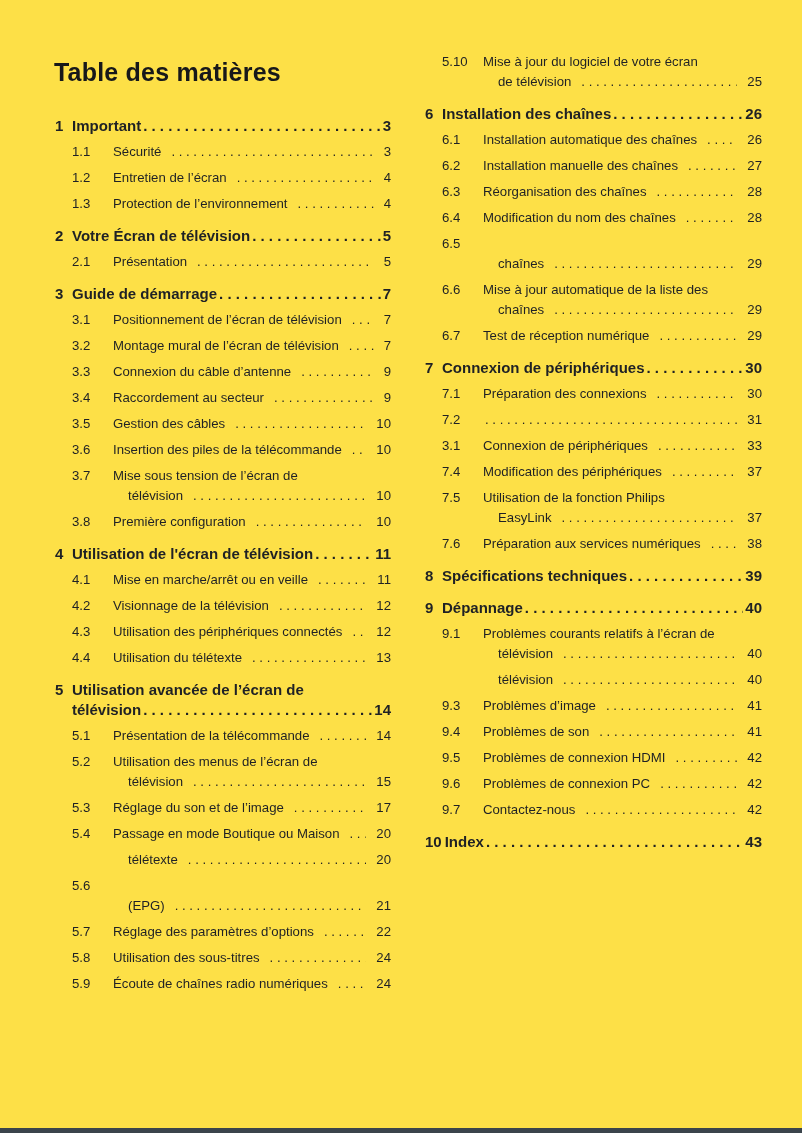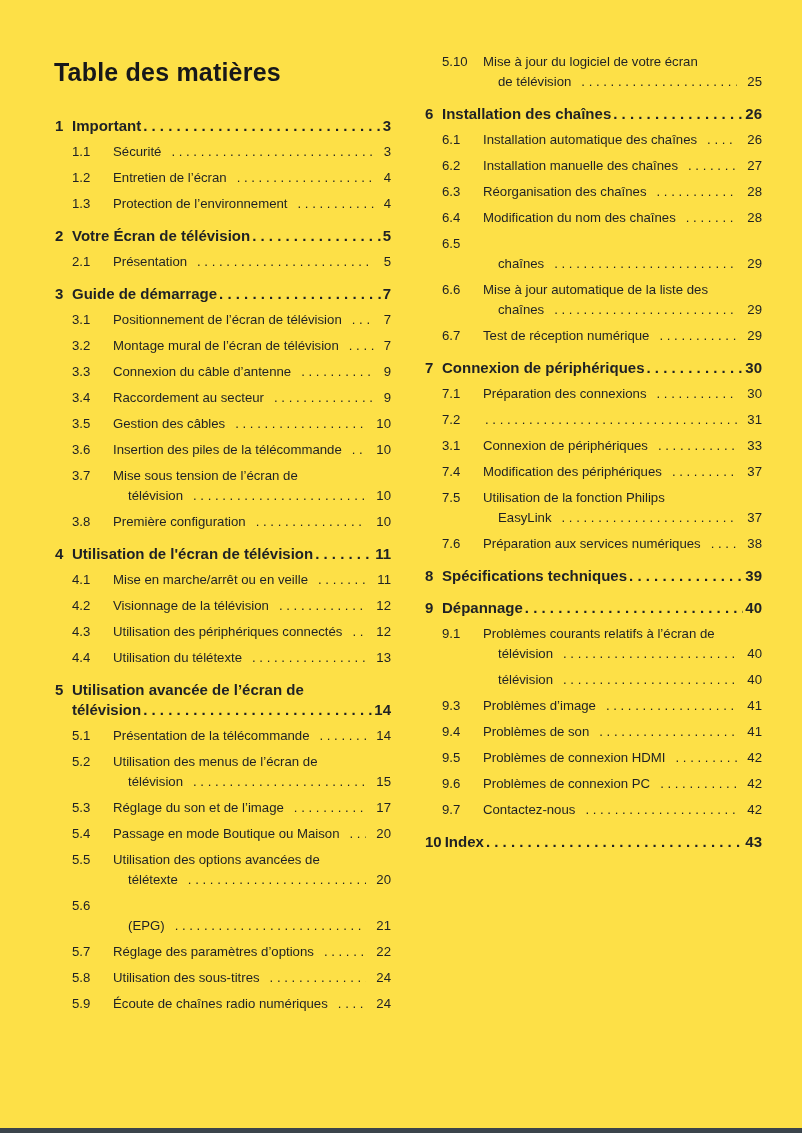--- a/index.html
+++ b/index.html
@@ -247,24 +247,20 @@
       <div class="entry">
         <div class="line">
           <span class="num">5.4</span>
           <span class="txt">Passage en mode Boutique ou Maison</span>
           <span class="dots"></span>
           <span class="pg">20</span>
         </div>
       </div>
       <div class="entry">
         <div class="line">
-          <span class="num">5.5</span>
-          <span class="txt">Utilisation des options avancées de</span>
-        </div>
-        <div class="line">
           <span class="num"></span>
           <span class="txt cont">télétexte</span>
           <span class="dots"></span>
           <span class="pg">20</span>
         </div>
       </div>
       <div class="entry">
         <div class="line">
           <span class="num">5.6</span>
         </div>

